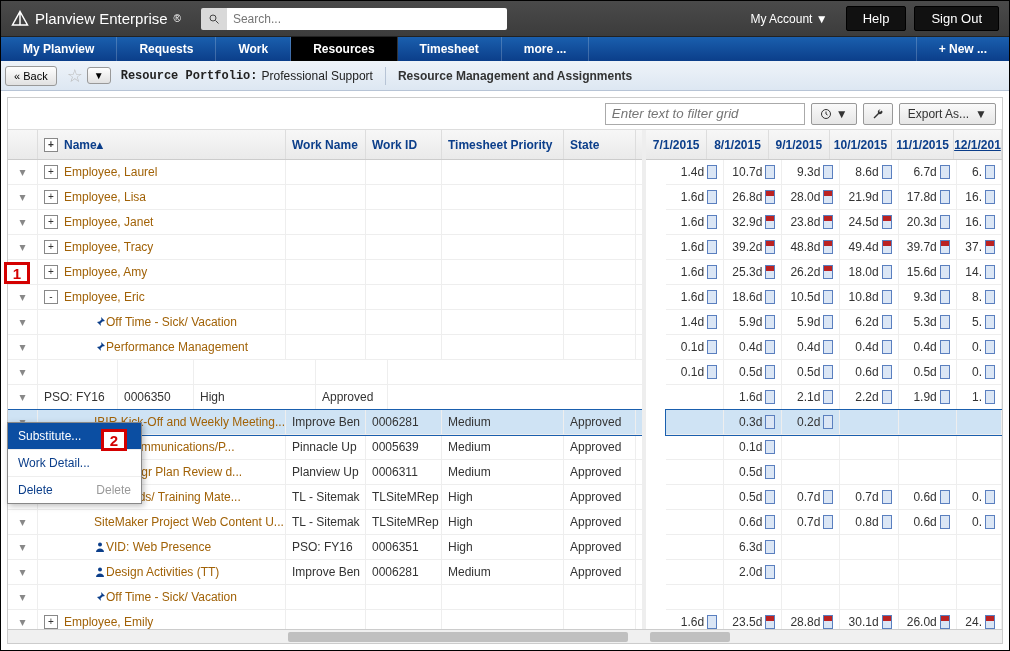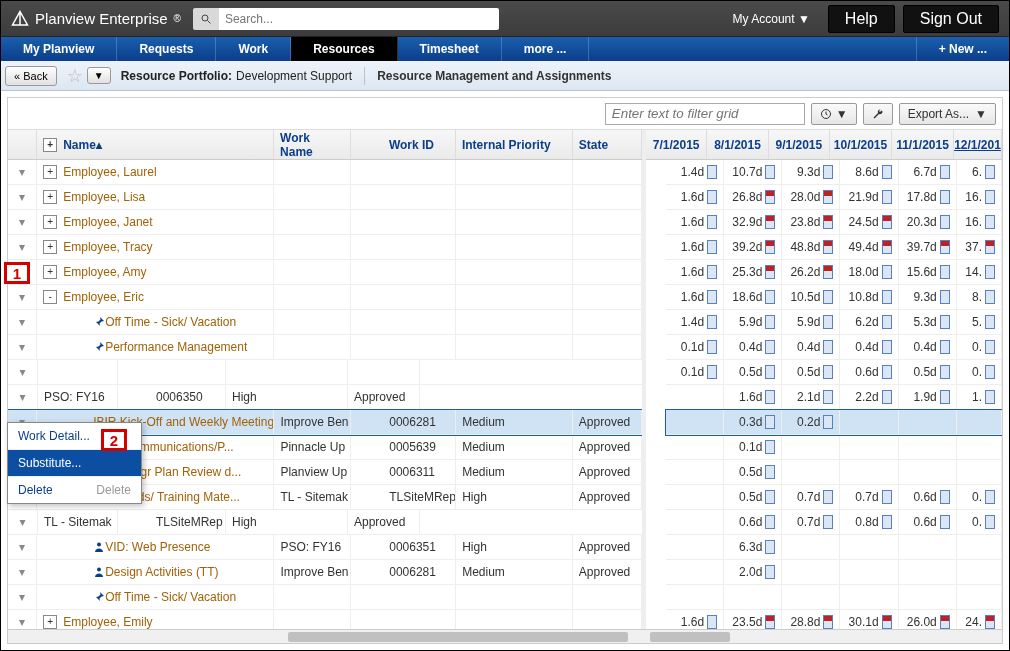--- a/index.html
+++ b/index.html
@@ -2,58 +2,58 @@
 <html><head>
 <meta charset="utf-8">
 <style>
 * { box-sizing: border-box; margin: 0; padding: 0; font-family: Arial, Helvetica, sans-serif; }
 body { background: #fff; font-size: 12px; color: #333; }
 .frame { width: 1010px; height: 651px; border: 1px solid #000; position: relative; overflow: hidden; background: #fff; }
 
 .topbar { height: 36px; background: linear-gradient(#4a4a4a,#3c3c3c); display: flex; align-items: center; color: #fff; padding: 16px 10px; border-bottom: 1px solid #222; }
 .brand { display: flex; align-items: center; gap: 6px; font-size: 15px; }
 .brand svg { width: 18px; height: 18px; }
-.search-area { display: flex; align-items: flex-end; margin-left: 12px; }
+.search-area { display: flex; align-items: flex-end; margin-left: 20px; }
 .search-btn { width: 26px; height: 22px; background: #d9d9d9; border-radius: 2px 0 0 2px; display: flex; align-items: center; justify-content: center; color:#444; }
 .search-input { width: 280px; height: 22px; border: none; border-radius: 0 2px 2px 0; padding: 0 6px; font-size: 12px; color: #666; }
 .topbar-spacer { flex: 1; }
 .top-link { color: #fff; font-size: 12px; padding: 0 10px; cursor: pointer; }
-.top-btn { background: #111; color: #fff; border: 1px solid #000; padding: 4px 16px; margin-left: 8px; border-radius: 2px; cursor: pointer; font-size:16px; }
+.top-btn { background: #111; color: #fff; border: 1px solid #000; padding: 4px 16px; margin-left: 8px; border-radius: 2px; cursor: pointer; font-size:13px; }
 
 .navbar { height: 24px; background: linear-gradient(#1a5fae,#0b3e8a); display: flex; align-items: stretch; color: #fff; font-size: 12px; font-weight:bold; }
 .nav-item { padding: 0 22px; display: flex; align-items: center; border-right: 1px solid rgba(255,255,255,.2); cursor: pointer; }
 .nav-item.active { background: #000; }
 .nav-spacer { flex: 1; }
 .nav-new { background: linear-gradient(#1a5fae,#0b3e8a); padding: 0 22px; display: flex; align-items:center; border-left: 1px solid rgba(255,255,255,.2); }
 
 .crumbbar { height: 30px; background: linear-gradient(#eef3f9,#dde7f2); border-bottom: 1px solid #b7c4d6; display: flex; align-items: center; padding: 0 4px; font-size: 12px; }
 .back-btn { background: linear-gradient(#fefefe,#e1e1e1); border: 1px solid #999; border-radius: 3px; padding: 3px 8px; font-size: 11px; margin-right: 6px; cursor:pointer; }
 .star { color: #bbb; font-size: 18px; margin: 0 4px; }
 .dd-btn { background: linear-gradient(#fefefe,#e1e1e1); border: 1px solid #999; border-radius: 3px; padding: 2px 6px; font-size: 10px; margin-right: 10px; cursor:pointer; }
-.crumb-a { font-weight: bold; color: #222; margin-right: 4px; }
+.crumb-a { font-weight: bold; color: #222; margin-right: 4px; font-family: Liberation Mono, monospace; }
 .crumb-b { color: #222; }
 .crumb-sep { width:1px; height:18px; background:#b7c4d6; margin:0 12px; }
 
 .content { position: absolute; top: 90px; left: 0; right: 0; bottom: 0; padding: 6px; }
 .inner { position: absolute; top: 6px; left: 6px; right: 6px; bottom: 6px; border: 1px solid #ccc; background:#fff; display:flex; flex-direction:column; }
 
 .toolbar { height: 32px; display: flex; align-items: center; justify-content: flex-end; padding: 0 6px; gap: 6px; border-bottom: 1px solid #ddd; }
 .filter-input { width: 200px; height: 22px; border: 1px solid #aaa; padding: 0 6px; font-style: italic; color: #0f172a; }
 .tool-btn { height: 22px; border: 1px solid #999; background: linear-gradient(#fafafa,#e6e6e6); border-radius: 2px; padding: 0 8px; display: flex; align-items: center; cursor: pointer; font-size:12px; }
 
 .grid-area { flex: 1; overflow: hidden; position: relative; display:flex; }
 .left-pane { width: 638px; overflow: hidden; border-right: 4px solid #eee; }
 .right-pane { flex: 1; overflow-x: auto; overflow-y: hidden; position: relative; }
 
 .hdr { height: 30px; display: flex; background: linear-gradient(#f7f7f7,#eaeaea); border-bottom: 1px solid #ccc; font-weight: bold; color: #0b3e8a; font-size: 12px; }
 .hdr .c { border-right: 1px solid #ddd; display: flex; align-items: center; padding: 0 6px; }
 .c-exp { width: 30px; justify-content:center; color:#666; font-weight:normal; }
 .c-name { width: 248px; }
 .c-work { width: 80px; }
-.c-wid { width: 76px; margin-left: 32px; }
+.c-wid { width: 76px; }
 .c-pri { width: 122px; }
 .c-state { width: 72px; }
 .c-month { width: 62px; justify-content: center; }
 
 .rows { overflow-y: auto; height: calc(100% - 30px); }
 .right-rows { overflow: hidden; height: calc(100% - 30px); padding-left: 20px; }
 
 .row { height: 25px; display: flex; border-bottom: 1px solid #eee; font-size: 12px; color: #333; }
 .row.sel { background: #cfe3f4; outline: 1px solid #1a5fae; }
 .row .c { border-right: 1px solid #eee; display: flex; align-items: center; padding: 0 6px; overflow:hidden; white-space:nowrap; }
@@ -116,21 +116,21 @@
   <div class="nav-item">more ...</div>
   <div class="nav-spacer"></div>
   <div class="nav-new">+ New ...</div>
 </div>
 
 <div class="crumbbar">
   <button class="back-btn">« Back</button>
   <span class="star">☆</span>
   <button class="dd-btn">▼</button>
   <span class="crumb-a">Resource Portfolio:</span>
-  <span class="crumb-b">Development Support</span>
+  <span class="crumb-b">Professional Support</span>
   <div class="crumb-sep"></div>
   <span style="font-weight:bold;">Resource Management and Assignments</span>
 </div>
 
 <div class="content">
   <div class="inner">
     <div class="toolbar">
       <input class="filter-input" placeholder="Enter text to filter grid" style="">
       <div class="tool-btn">
         <svg width="12" height="12" viewBox="0 0 24 24">
@@ -154,21 +154,21 @@
 
       <div class="left-pane">
         <div class="hdr">
           <div class="c c-exp"></div>
           <div class="c c-name sort-asc">
             <span class="exp-toggle">+</span>
             <span>Name</span>
           </div>
           <div class="c c-work">Work Name</div>
           <div class="c c-wid">Work ID</div>
-          <div class="c c-pri">Internal Priority</div>
+          <div class="c c-pri">Timesheet Priority</div>
           <div class="c c-state">State</div>
         </div>
         <div class="rows" id="left-rows">
               <div class="row">
                 <div class="c c-exp">
                   <span class="row-menu">▾</span>
                 </div>
                 <div class="c c-name ">
                   <span class="exp-toggle">+</span>
                   <span class="link">Employee, Laurel</span>
@@ -357,20 +357,28 @@
                   <span class="link">Job Aids/ Training Mate...</span>
                 </div>
                 <div class="c c-work">TL - Sitemak</div>
                 <div class="c c-wid">TLSiteMRep</div>
                 <div class="c c-pri">High</div>
                 <div class="c c-state">Approved</div>
               </div>
               <div class="row">
                 <div class="c c-exp">
                   <span class="row-menu">▾</span>
+                </div>
+                <div class="c c-name indent1">
+                  <span class="indent2"></span>
+                  <svg width="12" height="12" viewBox="0 0 24 24">
+                    <circle cx="12" cy="7" r="4" fill="#0b3e8a"></circle>
+                    <path fill="#0b3e8a" d="M4 22c0-4 4-7 8-7s8 3 8 7z"></path>
+                  </svg> 
+                  <span class="link">SiteMaker Project Web Content U...</span>
                 </div>
                 <div class="c c-work">TL - Sitemak</div>
                 <div class="c c-wid">TLSiteMRep</div>
                 <div class="c c-pri">High</div>
                 <div class="c c-state">Approved</div>
               </div>
               <div class="row">
                 <div class="c c-exp">
                   <span class="row-menu">▾</span>
                 </div>
@@ -1008,22 +1016,22 @@
               </div>
             </div>
         <div class="hscroll">
               <div class="thumb" style="left:4px; width:80px;"></div>
             </div>
       </div>
     </div>
   </div>
 
   <div class="ctx-menu" style="left:6px; top:331px;">
+    <div class="ctx-item active">Substitute...</div>
     <div class="ctx-item">Work Detail...</div>
-    <div class="ctx-item active">Substitute...</div>
     <div class="ctx-item">
       <span>Delete</span>
       <span style="color:#999;">Delete</span>
     </div>
   </div>
 
   <div class="callout" style="left:3px; top:171px; width:26px; height:22px;">1</div>
   <div class="callout" style="left:100px; top:338px; width:26px; height:22px;">2</div>
 </div>
 

